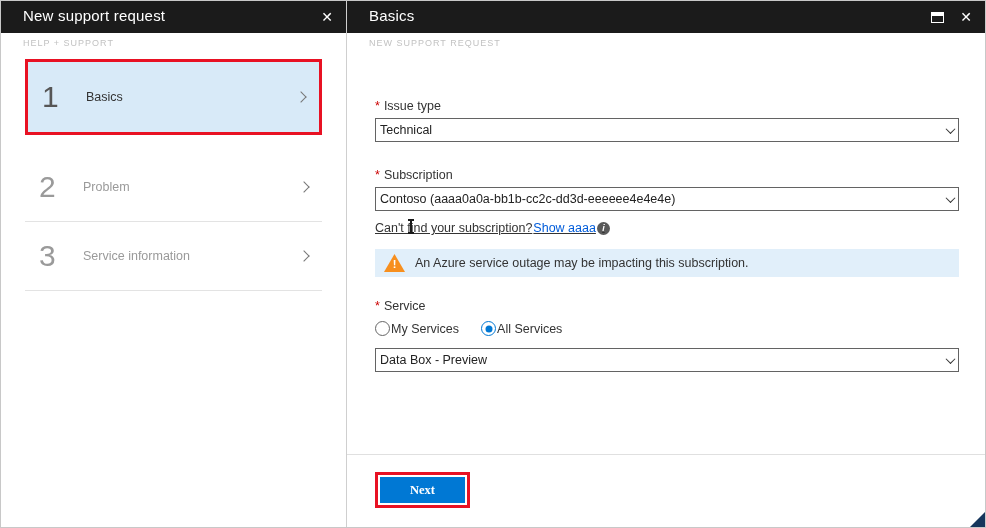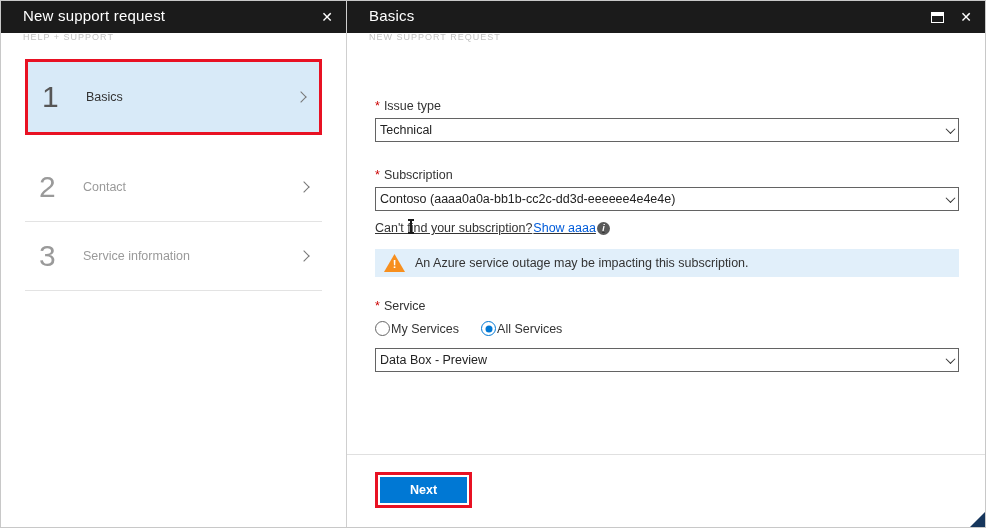--- a/index.html
+++ b/index.html
@@ -26,21 +26,21 @@
   .blade-header {
     position: relative;
     height: 32px;
     background: #1b1b1b;
     color: #fff;
     padding: 6px 14px 0 22px;
     flex: 0 0 auto;
   }
   .blade-title { font-size: 15px; font-weight: 400; letter-spacing: .2px; }
   .blade-subtitle {
-    font-size: 9px; color: #c2c2c2; letter-spacing: 1px; margin-top: 8px;
+    font-size: 9px; color: #c2c2c2; letter-spacing: 1px; margin-top: 14px;
     text-transform: uppercase;
   }
   .hdr-icons { position: absolute; top: 9px; right: 13px; display: flex; align-items: center; gap: 16px; }
   .close-x { color: #fff; font-size: 14px; line-height: 14px; cursor: pointer; }
   .maximize-box {
     position: relative; width: 13px; height: 11px;
     border: 1px solid #fff; display: inline-block; cursor: pointer;
   }
   .maximize-box::before {
     content: ""; position: absolute; left: 0; top: 0; right: 0; height: 3px; background: #fff;
@@ -131,21 +131,21 @@
     border: 1px solid #666; background: #fff; flex: 0 0 auto;
   }
   .radio-circle.selected { border: 1.5px solid #0078d4; }
   .radio-circle.selected::after {
     content: ""; position: absolute; left: 50%; top: 50%;
     width: 7px; height: 7px; border-radius: 50%;
     background: #0078d4; transform: translate(-50%,-50%);
   }
 
   
-  .footer { flex: 0 0 73px; border-top: 1px solid #e0e0e0; padding: 17px 0 8px 28px; }
+  .footer { flex: 0 0 73px; border-top: 1px solid #e0e0e0; padding: 17px 0 8px 28px; font-family: Liberation Serif, serif; }
   .annotation { display: inline-block; border: 3px solid #e81123; padding: 2px; background: #fff; line-height: 0; }
   .next-btn {
     background: #0078d4; color: #fff; border: none;
     font-family: inherit; font-size: 12.5px; font-weight: bold;
     padding: 6px 30px; cursor: pointer; line-height: 14px;
   }
 
   .corner-triangle {
     position: absolute; right: 0; bottom: 0;
     width: 0; height: 0;
@@ -169,21 +169,21 @@
 
     <div class="left-body">
       <div class="step active">
         <span class="step-num">1</span>
         <span class="step-label">Basics</span>
         <span class="chev-right"></span>
       </div>
 
       <div class="step">
         <span class="step-num">2</span>
-        <span class="step-label">Contact</span>
+        <span class="step-label">Problem</span>
         <span class="chev-right"></span>
       </div>
       <div class="sep"></div>
 
       <div class="step">
         <span class="step-num">3</span>
         <span class="step-label">Service information</span>
         <span class="chev-right"></span>
       </div>
       <div class="sep"></div>

